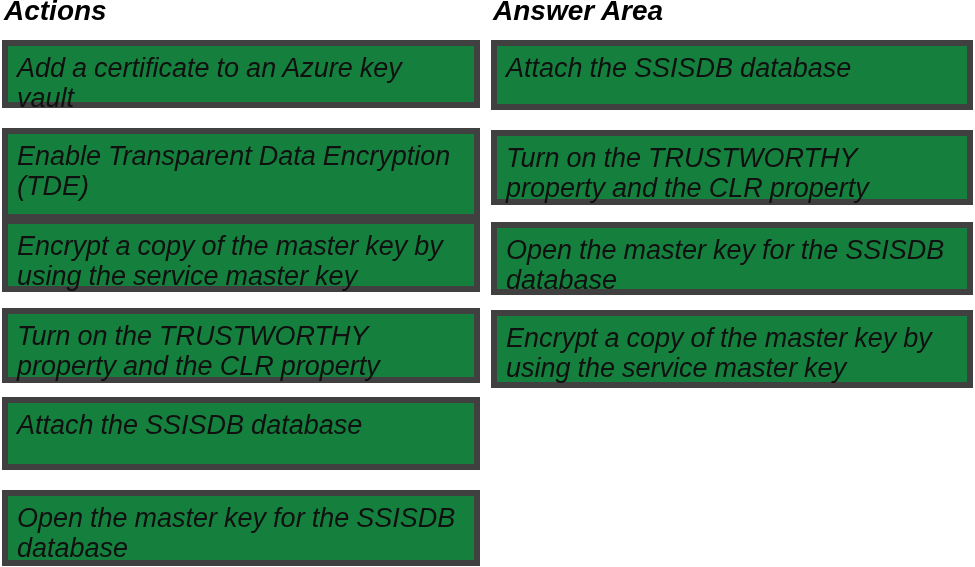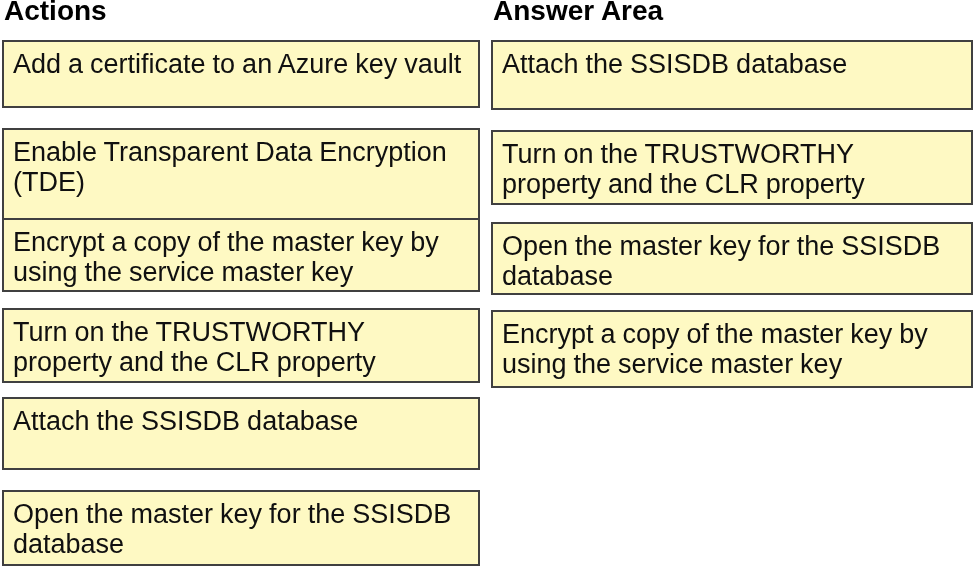--- a/index.html
+++ b/index.html
@@ -1,33 +1,33 @@
 <!DOCTYPE html>
 <html><head>
 <meta charset="utf-8">
 <style>
   html,body{margin:0;padding:0;}
   body{
     width:975px;height:567px;overflow:hidden;position:relative;
     background:#ffffff;
     font-family:"Liberation Sans","DejaVu Sans",sans-serif;
   }
-  .column{position:absolute;top:0;bottom:14px;}
+  .column{position:absolute;top:0;bottom:14px;font-style:italic;}
   .col-actions{left:2px;width:478px;}
   .col-answers{left:491px;width:482px;}
   .col-heading{
     position:absolute;top:-4px;left:2px;margin:0;
     font-size:28px;line-height:1.1;font-weight:bold;color:#000;
     letter-spacing:0px;white-space:nowrap;
   }
   .boxes{position:absolute;left:0;right:0;top:0;bottom:0;}
   .box{
     position:absolute;left:0;right:0;box-sizing:border-box;
-    background:#fef9c3;
-    border:2px solid #404040;
+    background:#15803d;
+    border:6px solid #404040;
     padding:7px 12px 0 9px;
     font-size:27px;line-height:1.12;color:#101010;
     word-spacing:-0.5px;letter-spacing:0px;
     cursor:default;
   }
   
   .col-actions .box:nth-child(1){top:40px;height:68px;}
   .col-actions .box:nth-child(2){top:128px;height:92px;}
   .col-actions .box:nth-child(3){top:218px;height:74px;}
   .col-actions .box:nth-child(4){top:308px;height:75px;}

